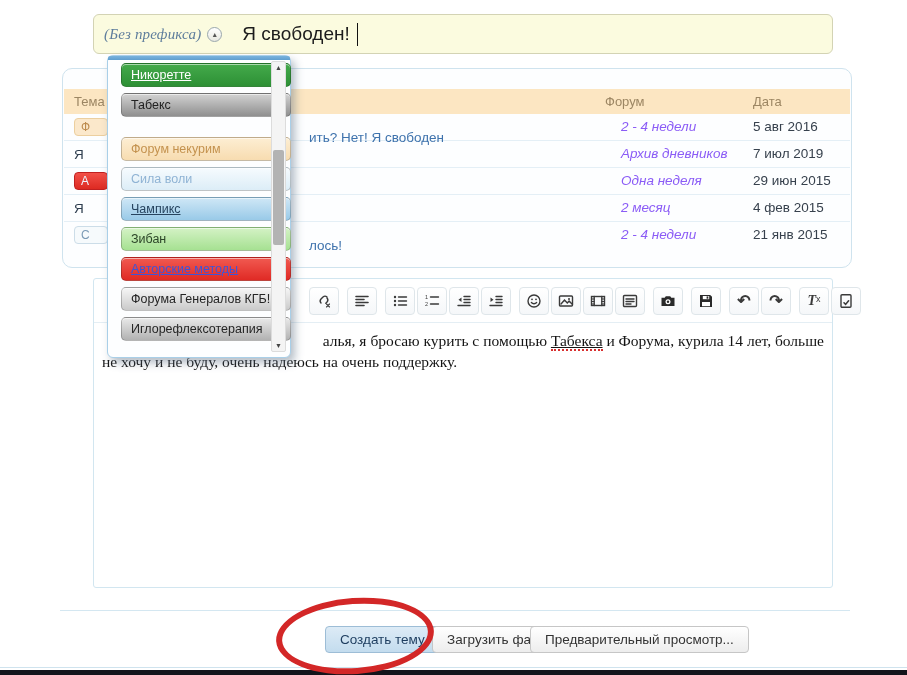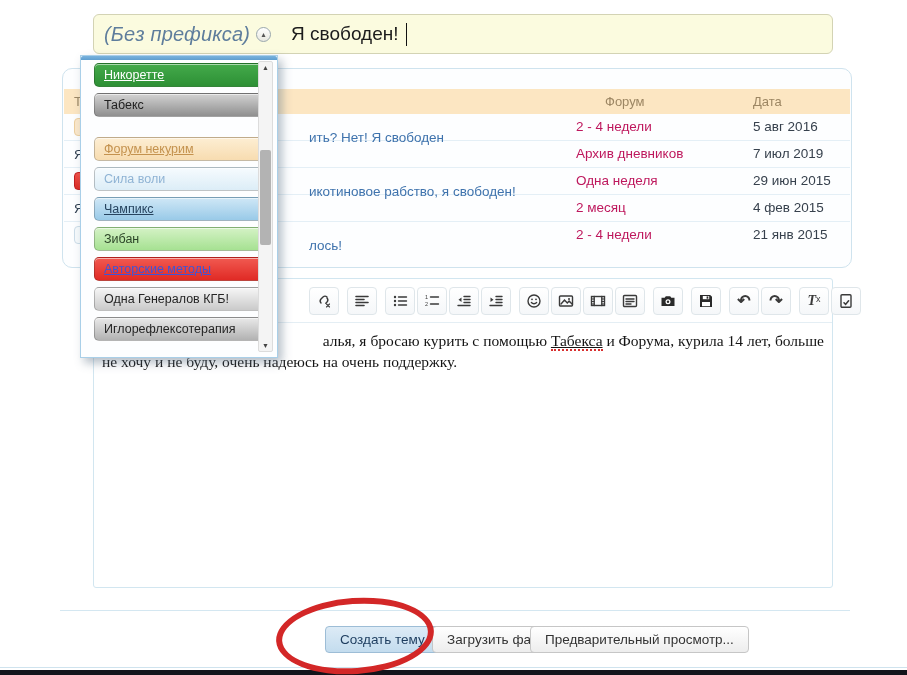--- a/index.html
+++ b/index.html
@@ -8,21 +8,21 @@
     position:relative; overflow:hidden; background:#ffffff;
     font-family:"Liberation Sans", sans-serif;
   }
 
   
   .title-input {
     position:absolute; left:93px; top:14px; width:740px; height:40px;
     background:#fbfbdf; border:1px solid #d3d3b4; border-radius:6px;
     display:flex; align-items:center; padding:0 10px; gap:6px;
   }
-  .prefix-label { font-style:italic; font-size:20px; color:#5e7d9c; letter-spacing:.2px; }
+  .prefix-label { font-style:italic; font-size:15px; color:#5e7d9c; letter-spacing:.2px;font-family:Liberation Serif, serif; }
   .prefix-toggle {
     width:15px; height:15px; border:1px solid #9aa7ad; border-radius:50%;
     background:linear-gradient(#ffffff,#e8e8e0); display:inline-flex;
     align-items:center; justify-content:center; font-size:8px; color:#555;
     cursor:pointer; flex:0 0 auto;
   }
   .title-value { font-size:19px; color:#1c1c1c; margin-left:14px; }
   .caret-bar { display:inline-block; width:1.5px; height:23px; background:#111; margin-left:1px; vertical-align:middle; }
 
   
@@ -45,27 +45,27 @@
     position:absolute; left:10px; top:4px; height:18px; min-width:34px;
     border-radius:4px; font-size:12px; display:inline-flex; align-items:center;
     justify-content:flex-start; padding:0 6px;
   }
   .badge-peach { background:#fbe8cb; border:1px solid #eccf9f; color:#bd8b4e; }
   .badge-red   { background:linear-gradient(#f25048,#dd2a22); border:1px solid #c02020; color:#eef4ff; }
   .badge-light { background:#f6fafc; border:1px solid #ccdde8; color:#7a9ab5; }
   .badge-text  { background:transparent; border:none; color:#2e3d4e; font-size:13.5px; padding:0; }
   .row-title { position:absolute; left:245px; top:16px; white-space:nowrap; }
   .row-title.link { color:#3f73ad; cursor:pointer; }
-  .row-forum { position:absolute; left:512px; top:5px; color:#be185d; }
+  .row-forum { position:absolute; left:557px; top:5px; color:#8b5cf6;font-style:italic; }
   .row-date  { position:absolute; left:689px; top:5px; color:#37414d; }
 
   
   .prefix-dropdown {
-    position:absolute; left:80px; top:55px; width:198px; height:303px;
-    background:#fdfeff; border:1px solid #a9cfe8; border-radius:0;
+    position:absolute; left:107px; top:55px; width:184px; height:303px;
+    background:#fdfeff; border:1px solid #a9cfe8; border-radius:6px;
     box-shadow:4px 5px 9px rgba(90,110,130,.45); z-index:10;
   }
   .dd-topstrip { position:absolute; left:0; right:0; top:0; height:4px;
     background:linear-gradient(#79b2dd,#5f9ecf); border-radius:2px 2px 0 0; }
   .dd-list { position:absolute; left:13px; top:7px; width:170px; }
   .dd-item {
     height:24px; margin-bottom:6px; border-radius:5px;
     border:1px solid rgba(0,0,0,.22);
     box-shadow:inset 0 1px 0 rgba(255,255,255,.55);
     display:flex; align-items:center; padding:0 9px;
@@ -148,21 +148,20 @@
         <span class="row-forum">2 - 4 недели</span>
         <span class="row-date">5 авг 2016</span>
       </div>
       <div class="topic-row">
         <span class="row-badge badge-text">Я</span>
         <span class="row-forum">Архив дневников</span>
         <span class="row-date">7 июл 2019</span>
       </div>
       <div class="topic-row">
         <span class="row-badge badge-red">А</span>
-        <span class="row-title link">икотиновое рабство, я свободен!</span>
         <span class="row-forum">Одна неделя</span>
         <span class="row-date">29 июн 2015</span>
       </div>
       <div class="topic-row">
         <span class="row-badge badge-text">Я</span>
         <span class="row-forum">2 месяц</span>
         <span class="row-date">4 фев 2015</span>
       </div>
       <div class="topic-row">
         <span class="row-badge badge-light">С</span>
@@ -326,26 +325,26 @@
     <div class="ed-line1"><span>алья, я бросаю курить с помощью </span><span class="ed-word-misspelled">Табекса</span><span> и Форума, курила 14 лет, больше</span></div>
     <div>не хочу и не буду, очень надеюсь на очень поддержку.</div>
   </div>
 </div>
 
 <div class="prefix-dropdown">
   <div class="dd-topstrip"></div>
   <div class="dd-list" id="dd-list">
       <div class="dd-item" style="background: linear-gradient(rgb(68, 170, 75), rgb(45, 144, 53)); color: rgb(255, 255, 255); text-decoration: underline;">Никоретте</div>
       <div class="dd-item" style="background: linear-gradient(rgb(210, 210, 210), rgb(143, 143, 143)); color: rgb(34, 34, 34);">Табекс</div>
-      <div class="dd-item" style="background: linear-gradient(rgb(253, 238, 211), rgb(247, 220, 176)); color: rgb(196, 146, 78); text-decoration: underline; margin-top: 20px;">Форум некурим</div>
+      <div class="dd-item" style="background: linear-gradient(rgb(253, 238, 211), rgb(247, 220, 176)); color: rgb(196, 146, 78);  margin-top: 20px;">Форум некурим</div>
       <div class="dd-item" style="background: linear-gradient(rgb(246, 251, 254), rgb(220, 237, 247)); color: rgb(143, 179, 212);">Сила воли</div>
       <div class="dd-item" style="background: linear-gradient(rgb(207, 231, 246), rgb(153, 202, 232)); color: rgb(39, 68, 95); text-decoration: underline;">Чампикс</div>
       <div class="dd-item" style="background: linear-gradient(rgb(212, 242, 197), rgb(166, 225, 146)); color: rgb(44, 69, 40);">Зибан</div>
       <div class="dd-item" style="background: linear-gradient(rgb(241, 90, 81), rgb(224, 42, 37)); color: rgb(61, 85, 216); text-decoration: underline;">Авторские методы</div>
-      <div class="dd-item" style="background: linear-gradient(rgb(246, 246, 246), rgb(202, 202, 202)); color: rgb(37, 37, 37);">Одна Генералов КГБ!</div>
+      <div class="dd-item" style="background: linear-gradient(rgb(246, 246, 246), rgb(202, 202, 202)); color: rgb(37, 37, 37);">Форума Генералов КГБ!</div>
       <div class="dd-item" style="background: linear-gradient(rgb(233, 233, 233), rgb(178, 178, 178)); color: rgb(37, 37, 37);">Иглорефлексотерапия</div>
     </div>
   <div class="dd-scroll">
     <span class="dd-arrow up">▲</span>
     <span class="dd-thumb"></span>
     <span class="dd-arrow down">▼</span>
   </div>
 </div>
 
 <div class="footer-divider"></div>

